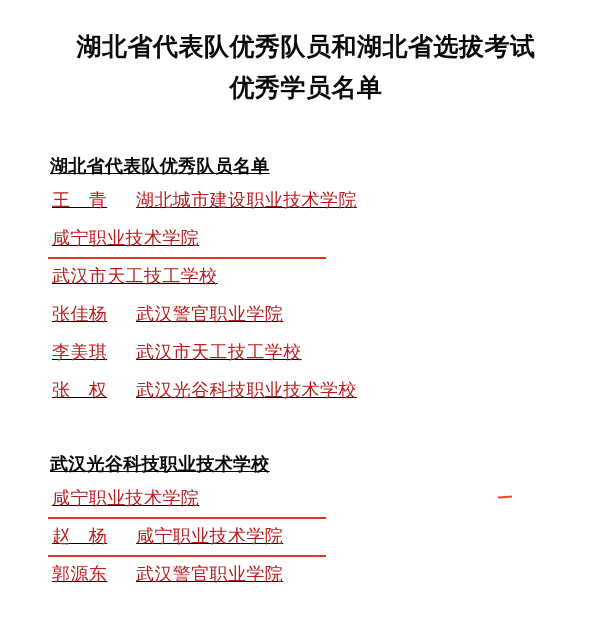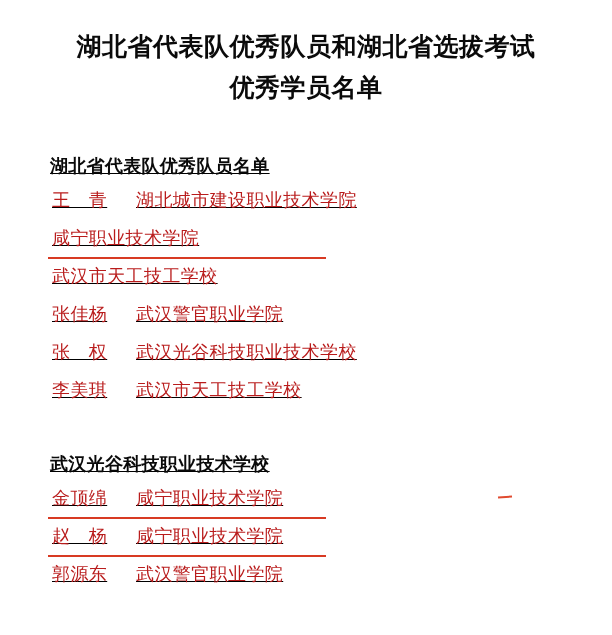--- a/index.html
+++ b/index.html
@@ -119,38 +119,37 @@
       <div class="entry">
         <span class="school">武汉市天工技工学校</span>
       </div>
 
       <div class="entry">
         <span class="name">张佳杨</span>
         <span class="school">武汉警官职业学院</span>
       </div>
 
       <div class="entry">
-        <span class="name">张　权</span>
-        <span class="school">武汉光谷科技职业技术学校</span>
+        <span class="name">李美琪</span>
+        <span class="school">武汉市天工技工学校</span>
       </div>
 
       <div class="entry">
-        <span class="name">李美琪</span>
-        <span class="school">武汉市天工技工学校</span>
+        <span class="name">张　权</span>
+        <span class="school">武汉光谷科技职业技术学校</span>
       </div>
 
     </div>
   </div>
 
   <div class="section section-2">
     <div class="section-heading">武汉光谷科技职业技术学校</div>
     <div class="entry-list">
 
       <div class="entry underlined">
-        <span class="name">金顶绵</span>
         <span class="school">咸宁职业技术学院</span>
       </div>
 
       <div class="entry underlined">
         <span class="name">赵　杨</span>
         <span class="school">咸宁职业技术学院</span>
       </div>
 
       <div class="entry">
         <span class="name">郭源东</span>

